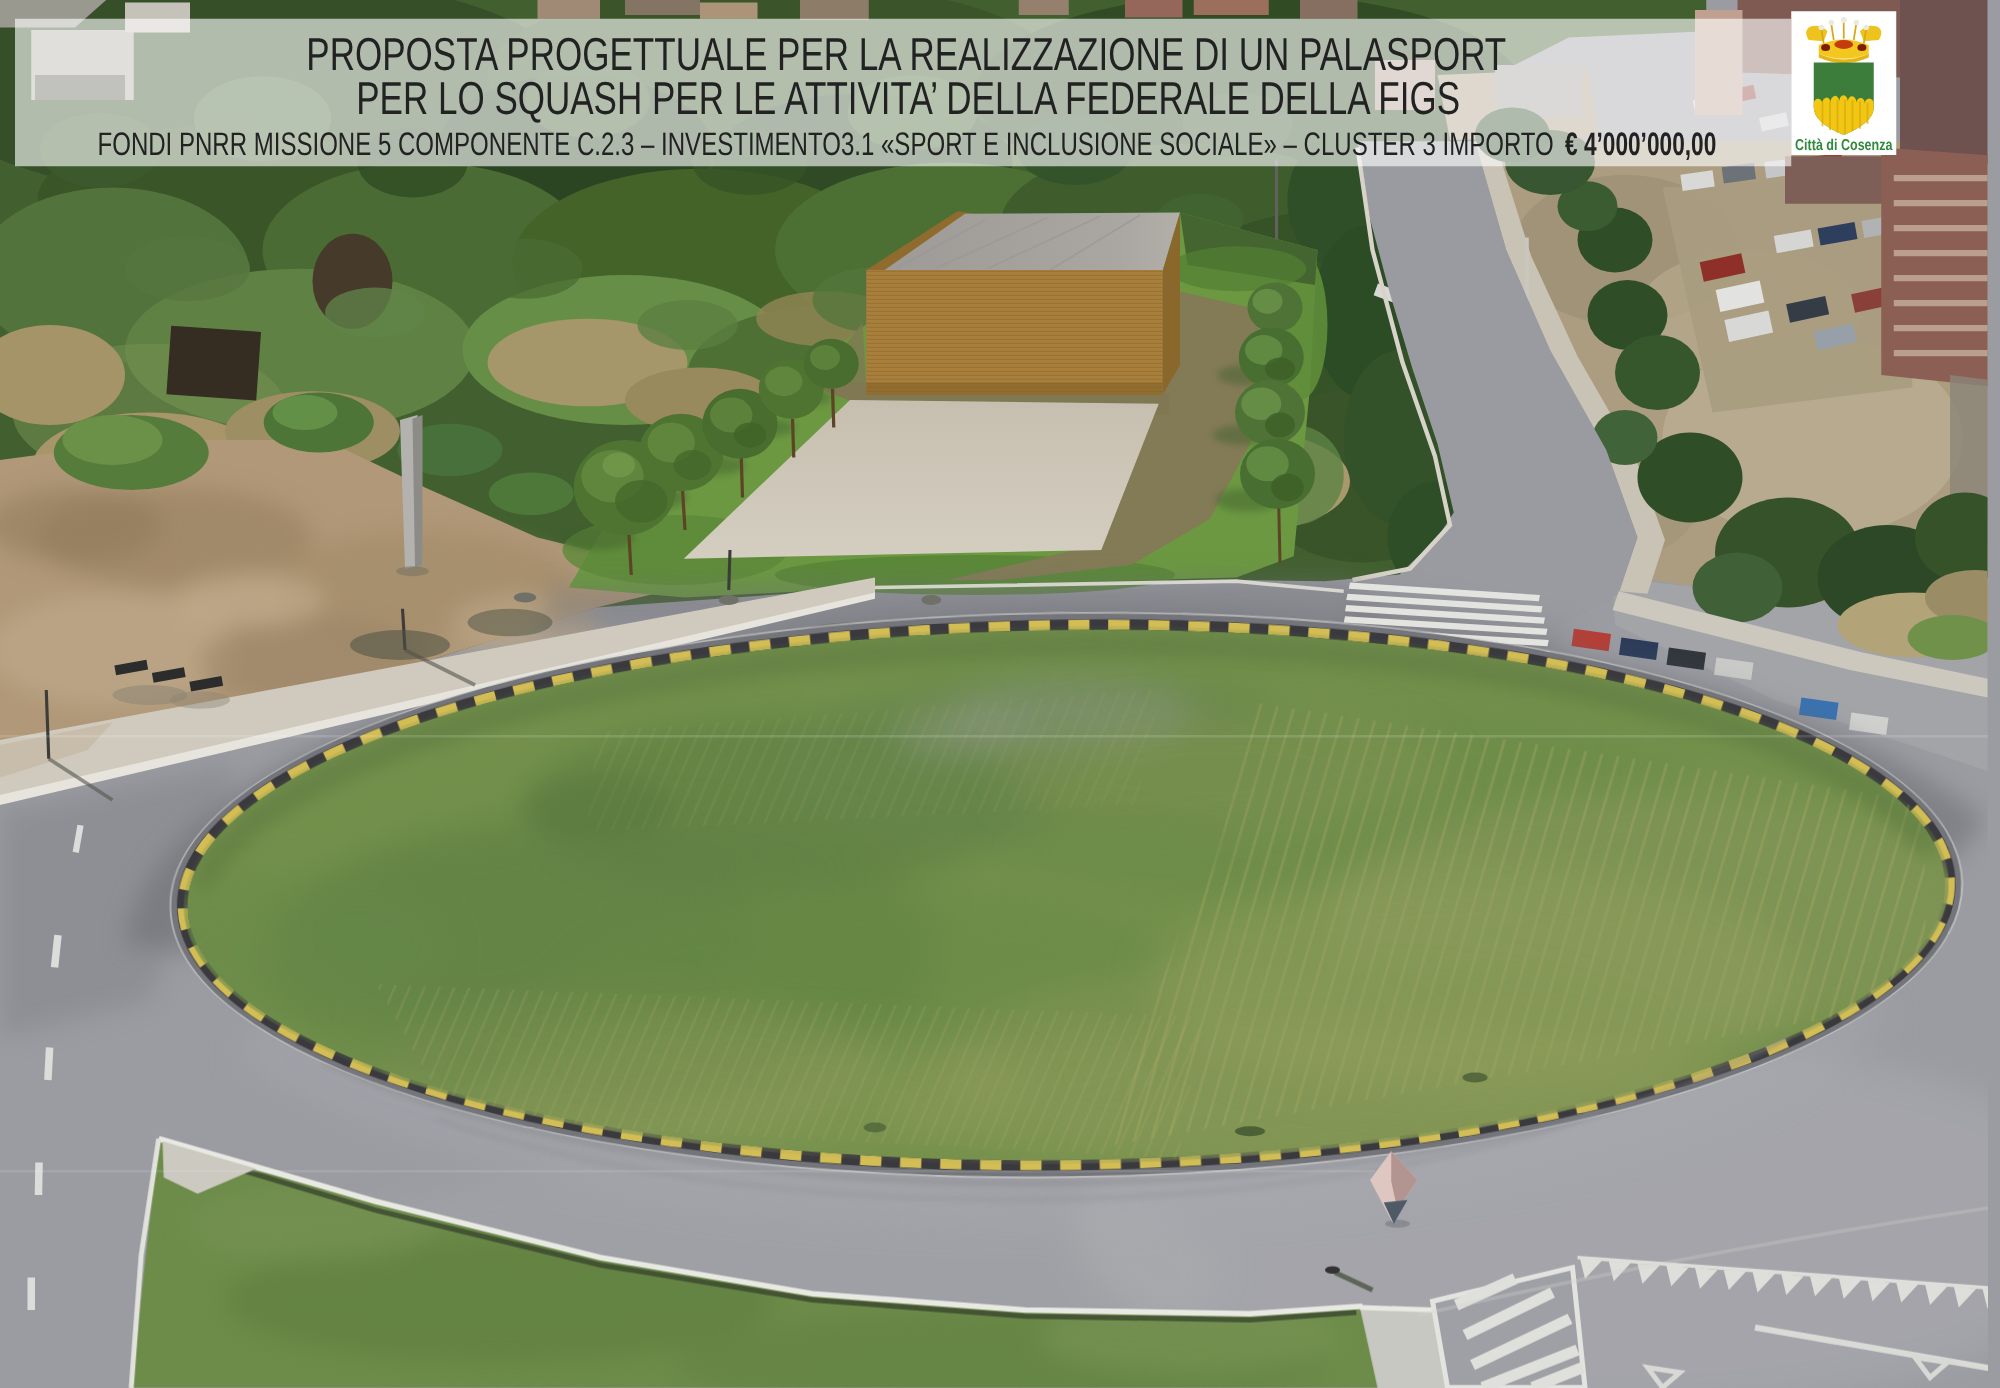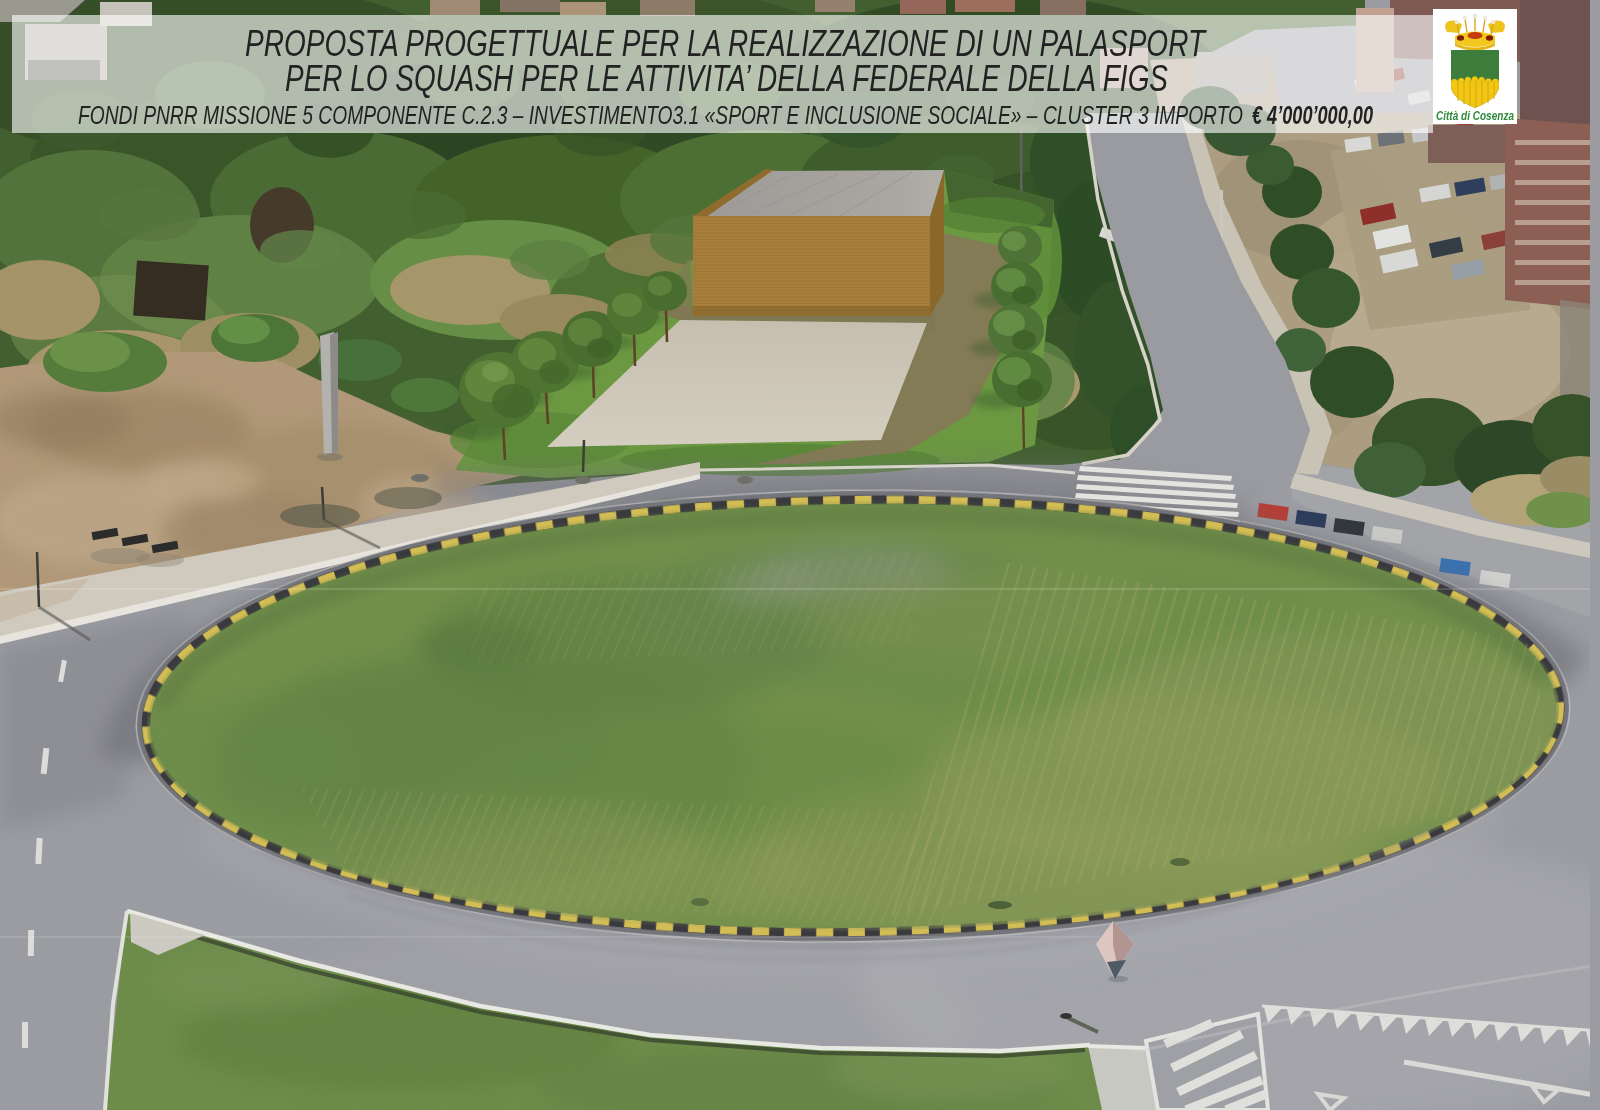--- a/index.html
+++ b/index.html
@@ -1,16 +1,16 @@
 <!DOCTYPE html>
 <html><head>
 <meta charset="utf-8">
 <style>
 html,body{margin:0;padding:0;background:#9b9ca2;font-family:"Liberation Sans",sans-serif;}
-#wrap{position:relative;width:1590px;height:1110px;overflow:hidden;font-style:italic;}
+#wrap{position:relative;width:1590px;height:1110px;overflow:hidden;}
 </style>
 </head>
 <body>
 <div id="wrap">
 <svg width="1600" height="1110" viewBox="0 0 1600 1110" xmlns="http://www.w3.org/2000/svg">
 <defs>
 <pattern id="wood" width="6" height="3.2" patternUnits="userSpaceOnUse">
   <rect width="6" height="3.2" fill="#a87f3c"></rect>
   <rect y="2.2" width="6" height="1" fill="#9a7432" opacity=".9"></rect>
 </pattern>

